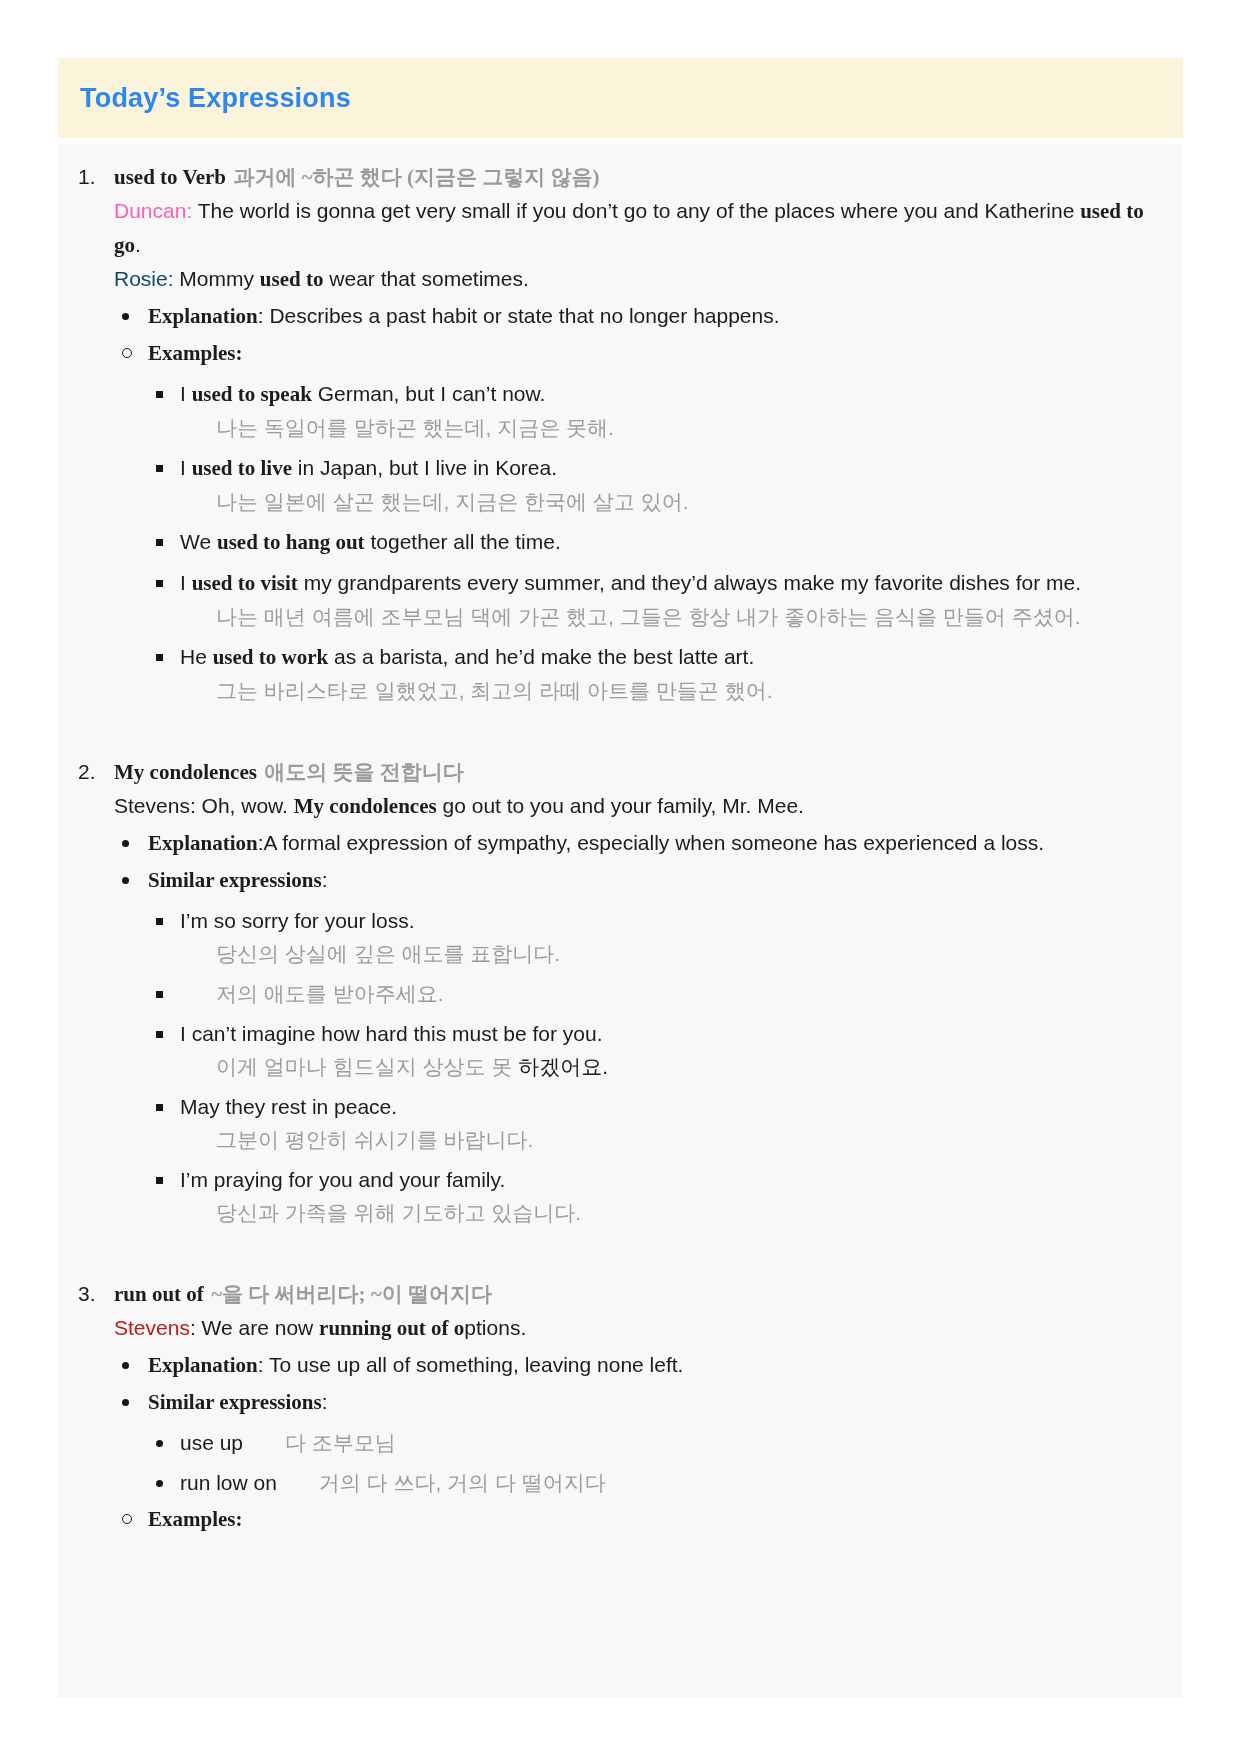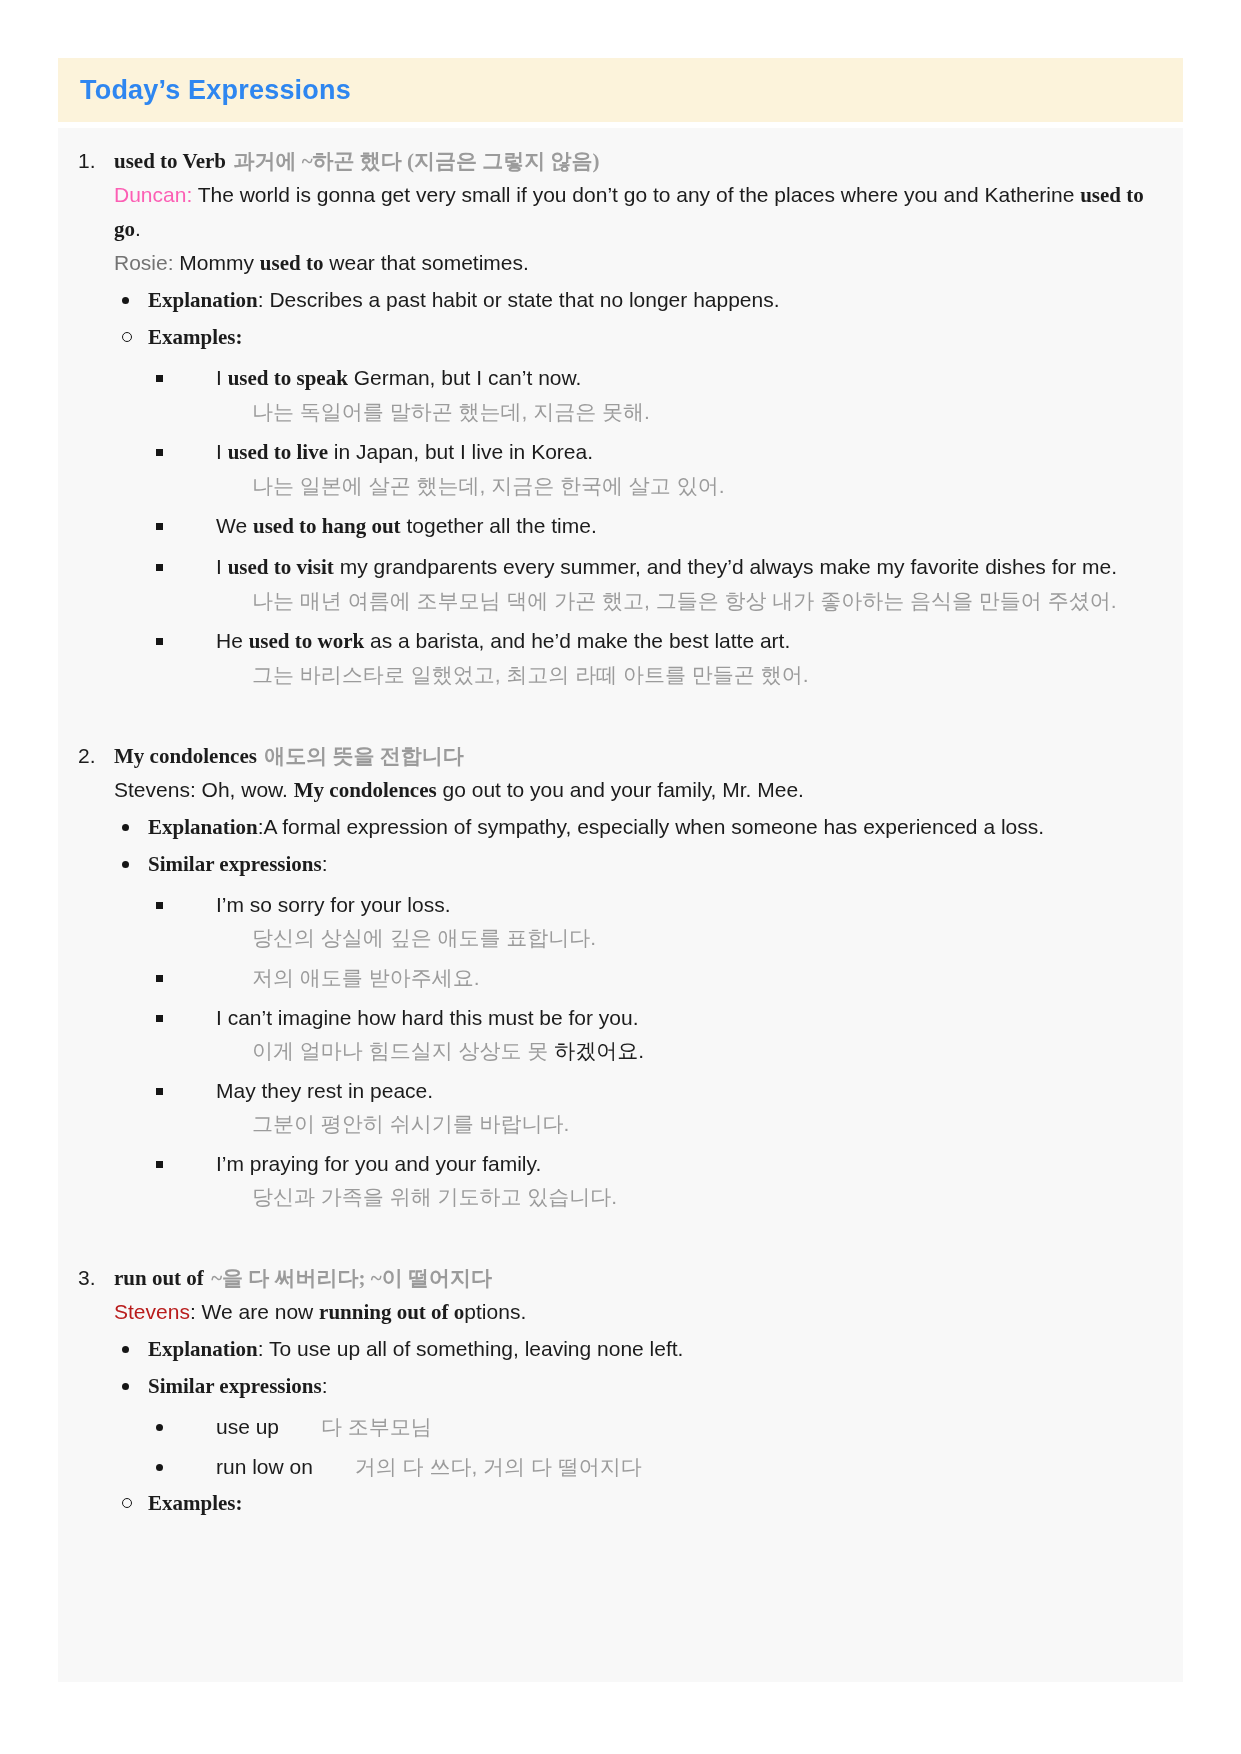--- a/index.html
+++ b/index.html
@@ -15,21 +15,21 @@
     width:1241px;height:1754px;
     background:#ffffff;
     font-family:"Liberation Sans","DejaVu Sans",sans-serif;
     color:var(--ink);
     font-size:21px;
     line-height:33px;
     -webkit-font-smoothing:antialiased;
   }
   .header-band{
     margin:58px 58px 0 58px;
-    width:1125px;height:64px;
+    width:1125px;height:80px;
     background:var(--cream);
     display:flex;align-items:center;
     padding-left:22px;
   }
   .header-title{
     color:var(--blue);
     font-size:27px;
     font-weight:800;
     letter-spacing:.2px;
     line-height:1;
@@ -46,21 +46,21 @@
   .num{flex:0 0 36px;font-weight:400;}
   .secbody{flex:1;min-width:0;}
   .line{}
   .b{font-weight:700;font-family:Liberation Serif, serif;}
   .g{color:var(--gray);margin-left:36px;}
   .ko{margin-left:.35em;}
   .speaker{font-weight:400;}
   .brow{display:flex;align-items:flex-start;margin-top:3px;justify-content:space-between;}
   .lvl1{margin-left:8px;}
   .lvl2{margin-left:42px;}
-  .sub{margin-top:7px;gap:36px;}
+  .sub{margin-top:7px;}
   .mk{flex:0 0 26px;display:flex;}
   .lvl2 .mk{flex:0 0 24px;}
   .mk-disc::before{
     content:"";width:7px;height:7px;border-radius:50%;
     background:#161616;margin-top:14px;
   }
   .mk-circle::before{
     content:"";width:8px;height:8px;border-radius:50%;
     border:1.6px solid #161616;background:transparent;margin-top:12px;
   }
@@ -76,21 +76,21 @@
 <div class="header-band">
   <div class="header-title">Today’s Expressions</div>
 </div>
 
 <div class="content" id="sections">
     <div class="section">
       <div class="num">1.</div>
       <div class="secbody">
         <div class="line"><span class="b">used to Verb</span><span class="b g ko">과거에 ~하곤 했다 (지금은 그렇지 않음)</span></div>
         <div class="line"><span class="speaker" style="color: rgb(252, 95, 180);">Duncan:</span><span> The world is gonna get very small if you don’t go to any of the places where you and Katherine </span><span class="b">used to go</span><span>.</span></div>
-        <div class="line"><span class="speaker" style="color: #737373;">Rosie:</span><span> Mommy </span><span class="b">used to</span><span> wear that sometimes.</span></div>
+        <div class="line"><span class="speaker" style="color: #0c4a6e;">Rosie:</span><span> Mommy </span><span class="b">used to</span><span> wear that sometimes.</span></div>
         <div class="brow lvl1">
           <span class="mk mk-disc"></span>
           <div class="bcont">
             <div class="line"><span class="b">Explanation</span><span>: Describes a past habit or state that no longer happens.</span></div>
           </div>
         </div>
         <div class="brow lvl1">
           <span class="mk mk-circle"></span>
           <div class="bcont">
             <div class="line"><span class="b">Examples:</span></div>

